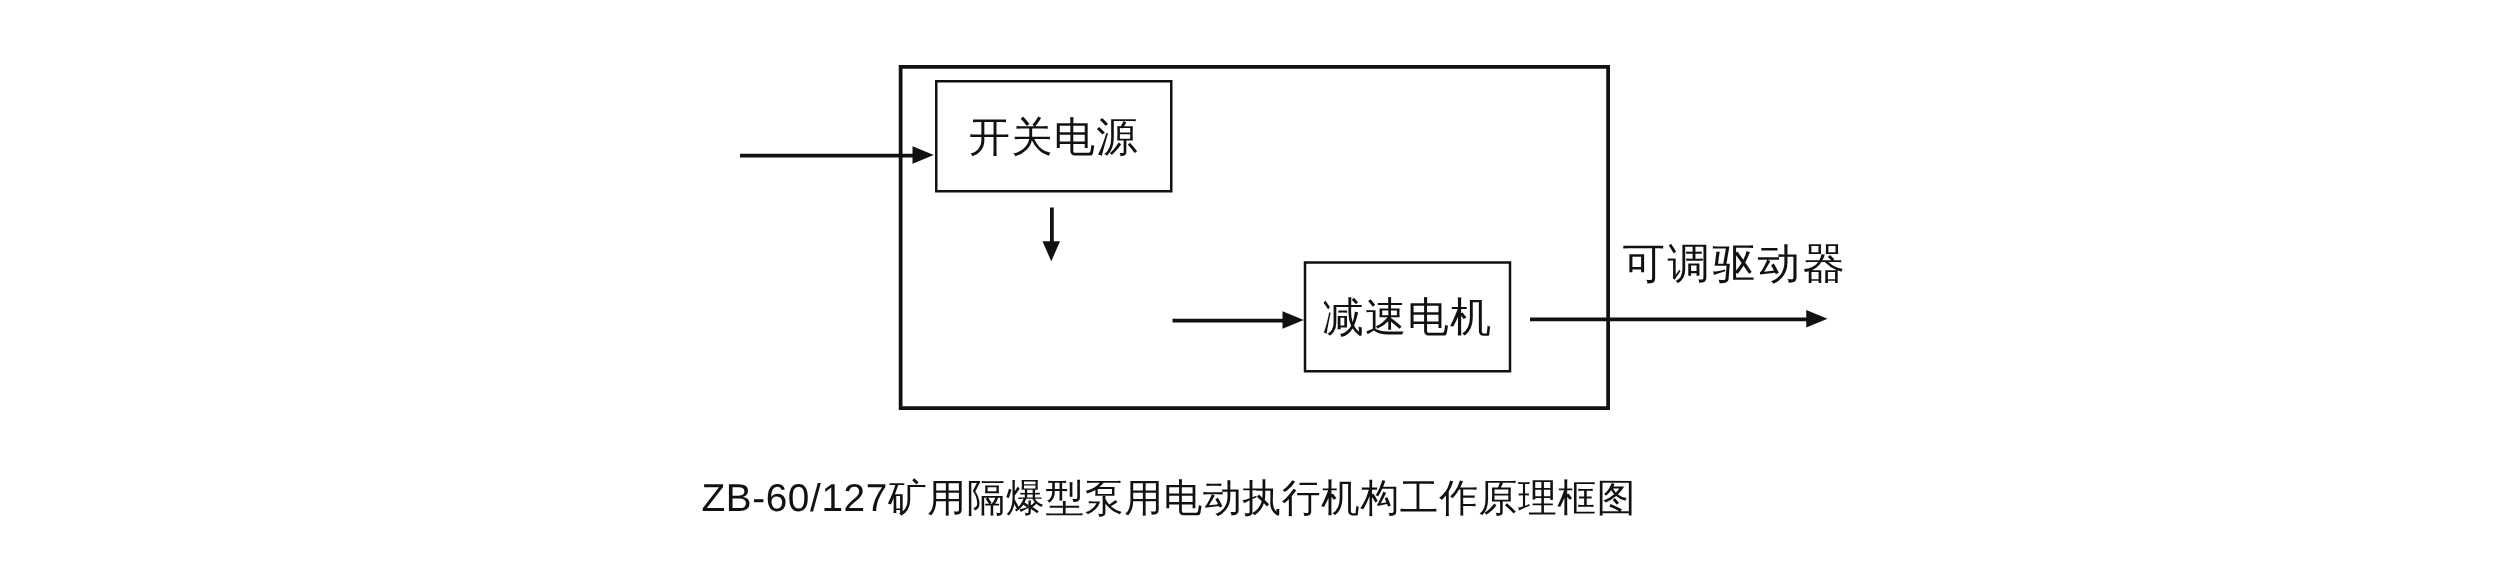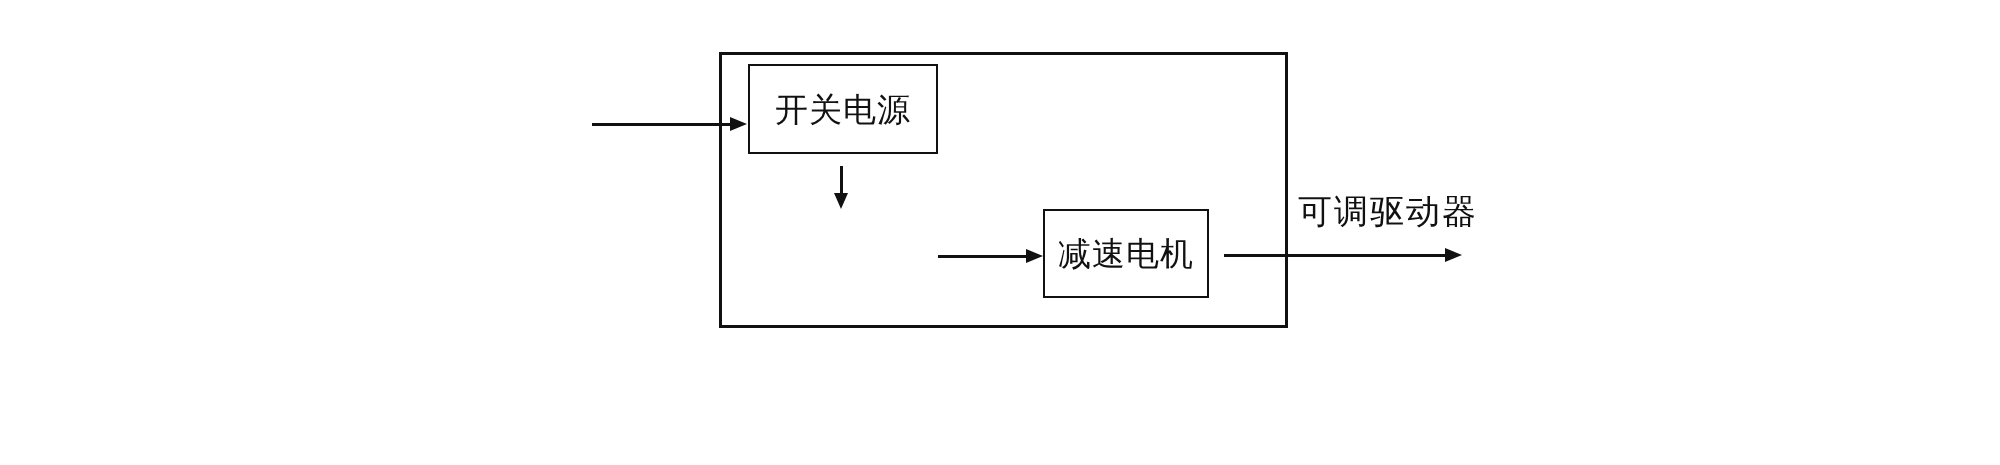--- a/index.html
+++ b/index.html
@@ -127,14 +127,15 @@
 
   <div class="block block-motor">
     <span>减速电机</span>
   </div>
 
   <div class="hline out-line"></div>
   <div class="head-right out-head"></div>
 
   <div class="output-label">可调驱动器</div>
 
+  <div class="caption">ZB-60/127矿用隔爆型泵用电动执行机构工作原理框图</div>
 
 </div>
 
 </body></html>

